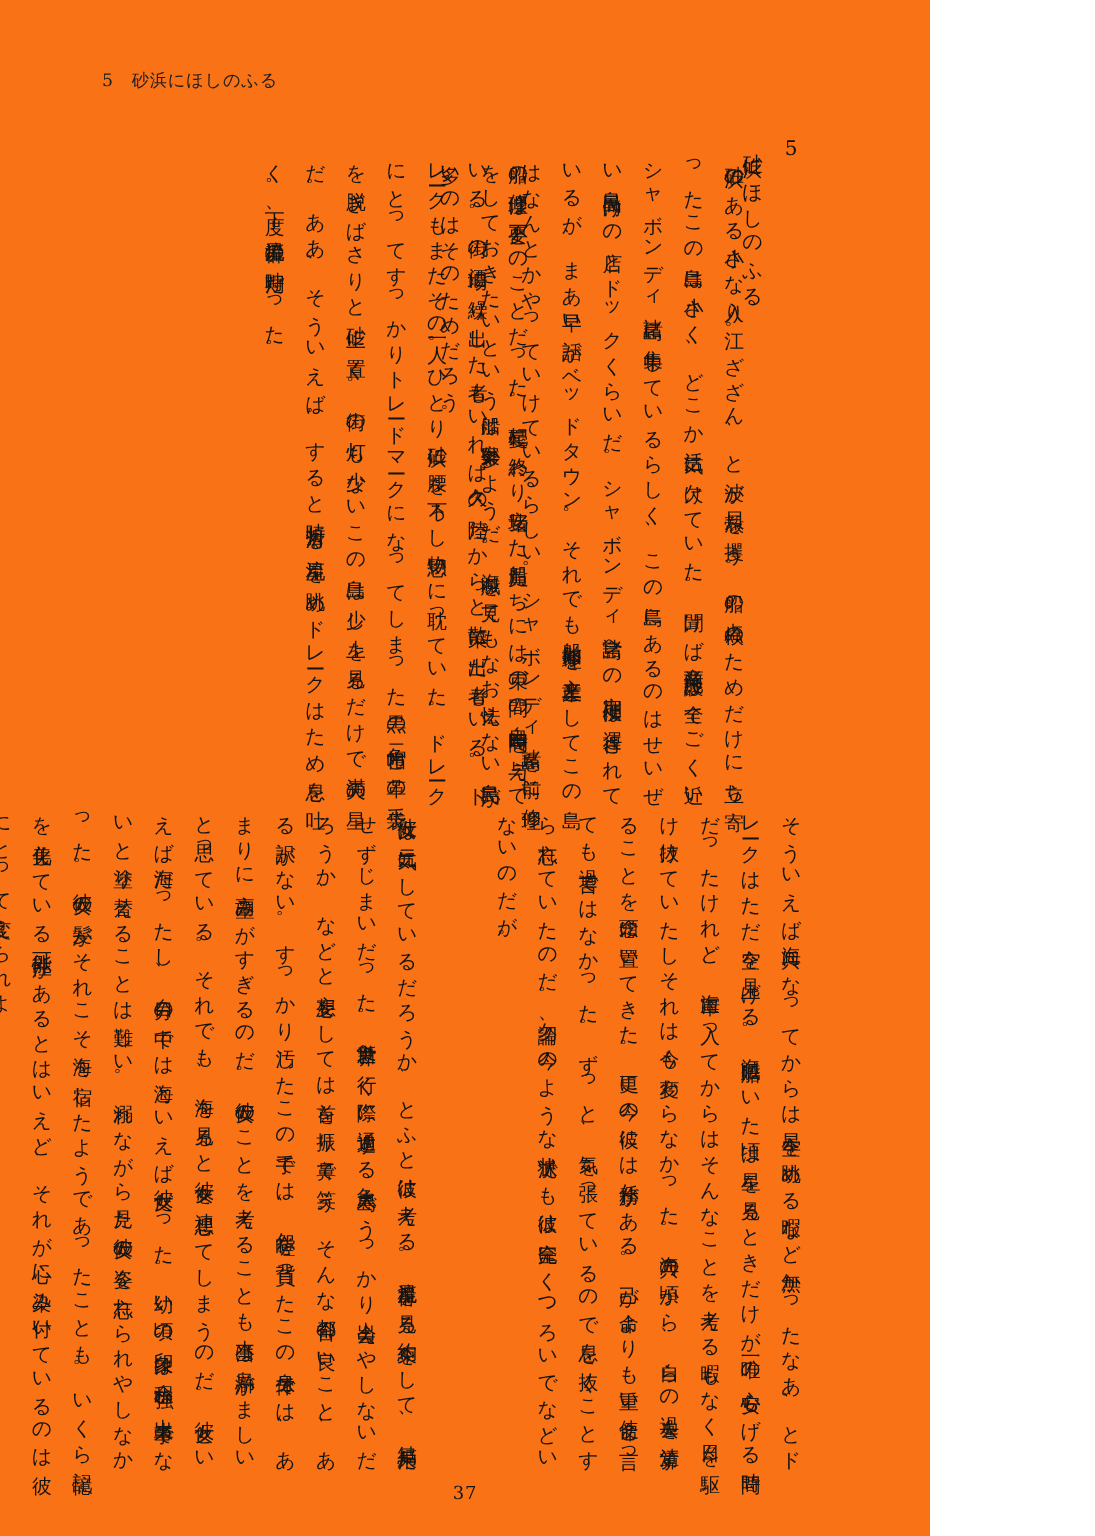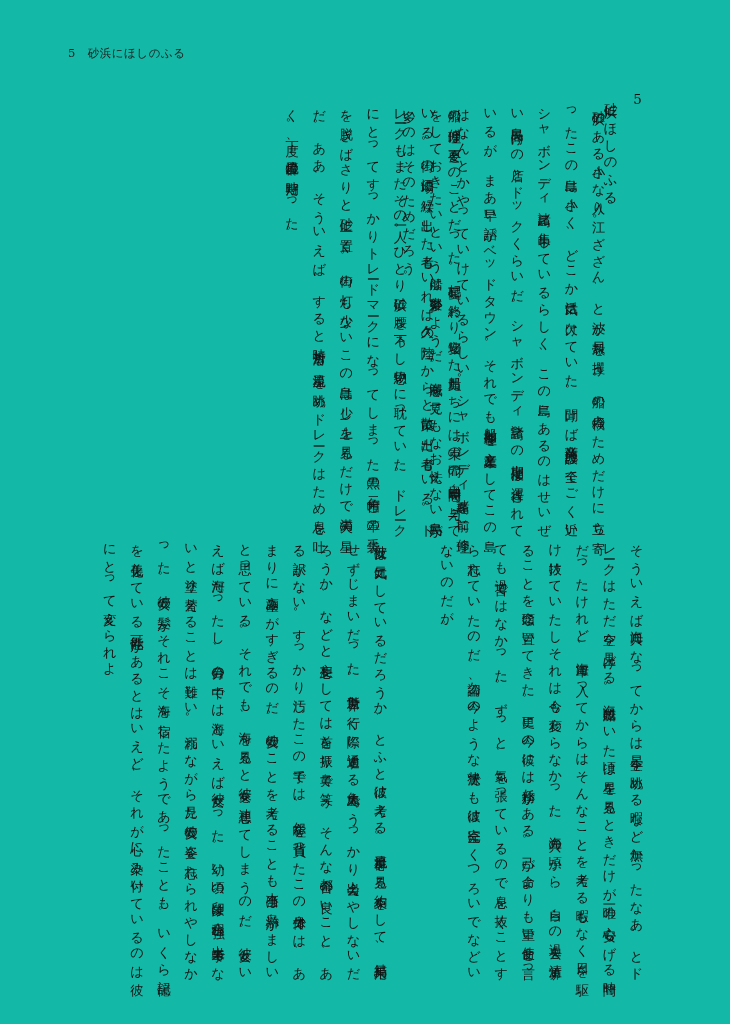--- a/index.html
+++ b/index.html
@@ -7,23 +7,23 @@
     margin: 0;
     padding: 0;
     background: #ffffff;
   }
   body {
     font-family: "DejaVu Serif", "Liberation Serif", serif;
     color: #1a1a1a;
   }
   .page {
     position: relative;
-    width: 730px;
+    width: 620px;
     height: 1024px;
-    background: #14b8a6;
+    background: #f97316;
     overflow: hidden;
     box-sizing: border-box;
   }
 
   
   .running-header {
     position: absolute;
     top: 46px;
     left: 68px;
     font-size: 11.5px;
@@ -118,14 +118,15 @@
   </div>
 
   <div class="vtext block-one">砂浜のある小さな入り江。ざざん、と波が貝殻を攫う。船の点検のためだけに立ち寄ったこの島は小さく、どこか活気に欠けていた。聞けば商業施設は全てごく近いシャボンディ諸島に集中しているらしく、この島にあるのはせいぜい島民向けの店とドックくらいだ。シャボンディ諸島への定期便は運行されているが、まあ早い話がベッドタウン。それでも船舶修理を主産業としてこの島はなんとかやっていけているらしい。シャボンディ諸島を前に修理をしておきたいという船は案外多いようだ。海賊を見てもなお怯えない島民が多いのはそのためだろう。</div>
 
   <div class="vtext block-one" style="right:262px; height:432px; width:210px;">船の修理は不要とのことだった。杞憂に終わり安堵した船員たちには束の間の自由時間を与えている。街の酒場に繰り出した者もいれば久々の陸だからと散策に出た者もいる。ドレークもまたその一人。ひとり砂浜に腰を下ろし物思いに耽っていた。ドレークにとってすっかりトレードマークになってしまった黒の二角帽と革の手袋を脱ぎばさりと砂上に置く。街の灯も少ないこの島は少し上を見るだけで満天の星だ。ああ、そういえば。すると時折滑る流星を眺めドレークはため息を吐く。丁度、流星群の時期だった。</div>
 
   <div class="vtext block-two" style="right:80px; width:250px;">そういえば海兵になってからは星空を眺める暇など無かったなあ、とドレークはただ空を見上げる。海賊船にいた頃は星を見るときだけが唯一の心安らげる時間だったけれど、海軍に入ってからはそんなことを考える暇もなく日々を駆け抜けていたしそれは今も変わらなかった。海兵の頃から、自らの過去を清算することを念頭に置いてきた。更に今の彼には任務がある。己が命よりも重い使命と言っても過言ではなかった。ずっと、気を張っているので息を抜くことすら忘れていたのだ。勿論、今のような状況でも彼は完全にくつろいでなどいないのだが。</div>
 
   <div class="vtext block-two" style="right:336px; width:300px;">彼女は元気にしているだろうか、とふと彼は考える。流星群を見る約束をして、結局果たせずじまいだった。新世界へ行く際に通過する魚人島でうっかり出会えやしないだろうか、などと妄想をしては首を振り鼻で笑う。そんな都合の良いこと、ある訳がない。すっかり汚したこの手では、怨嗟を背負ったこの身体では、あまりに高望みがすぎるのだ。彼女のことを考えることも本当は烏滸がましいと思っている。それでも、海を見ると彼女を連想してしまうのだ。彼女といえば海だったし、自分の中では海といえば彼女だった。幼い頃の印象は余程強い出来事でないと塗り替えることは難しい。溺れながら見た彼女の姿を忘れられやしなかった。彼女の髪がそれこそ海を宿したようであったことも。いくら記憶を美化している可能性があるとはいえど、それが心に染み付いているのは彼にとって変えられよ</div>
 
+  <div class="folio">37</div>
 
 </div>
 
 </body></html>

